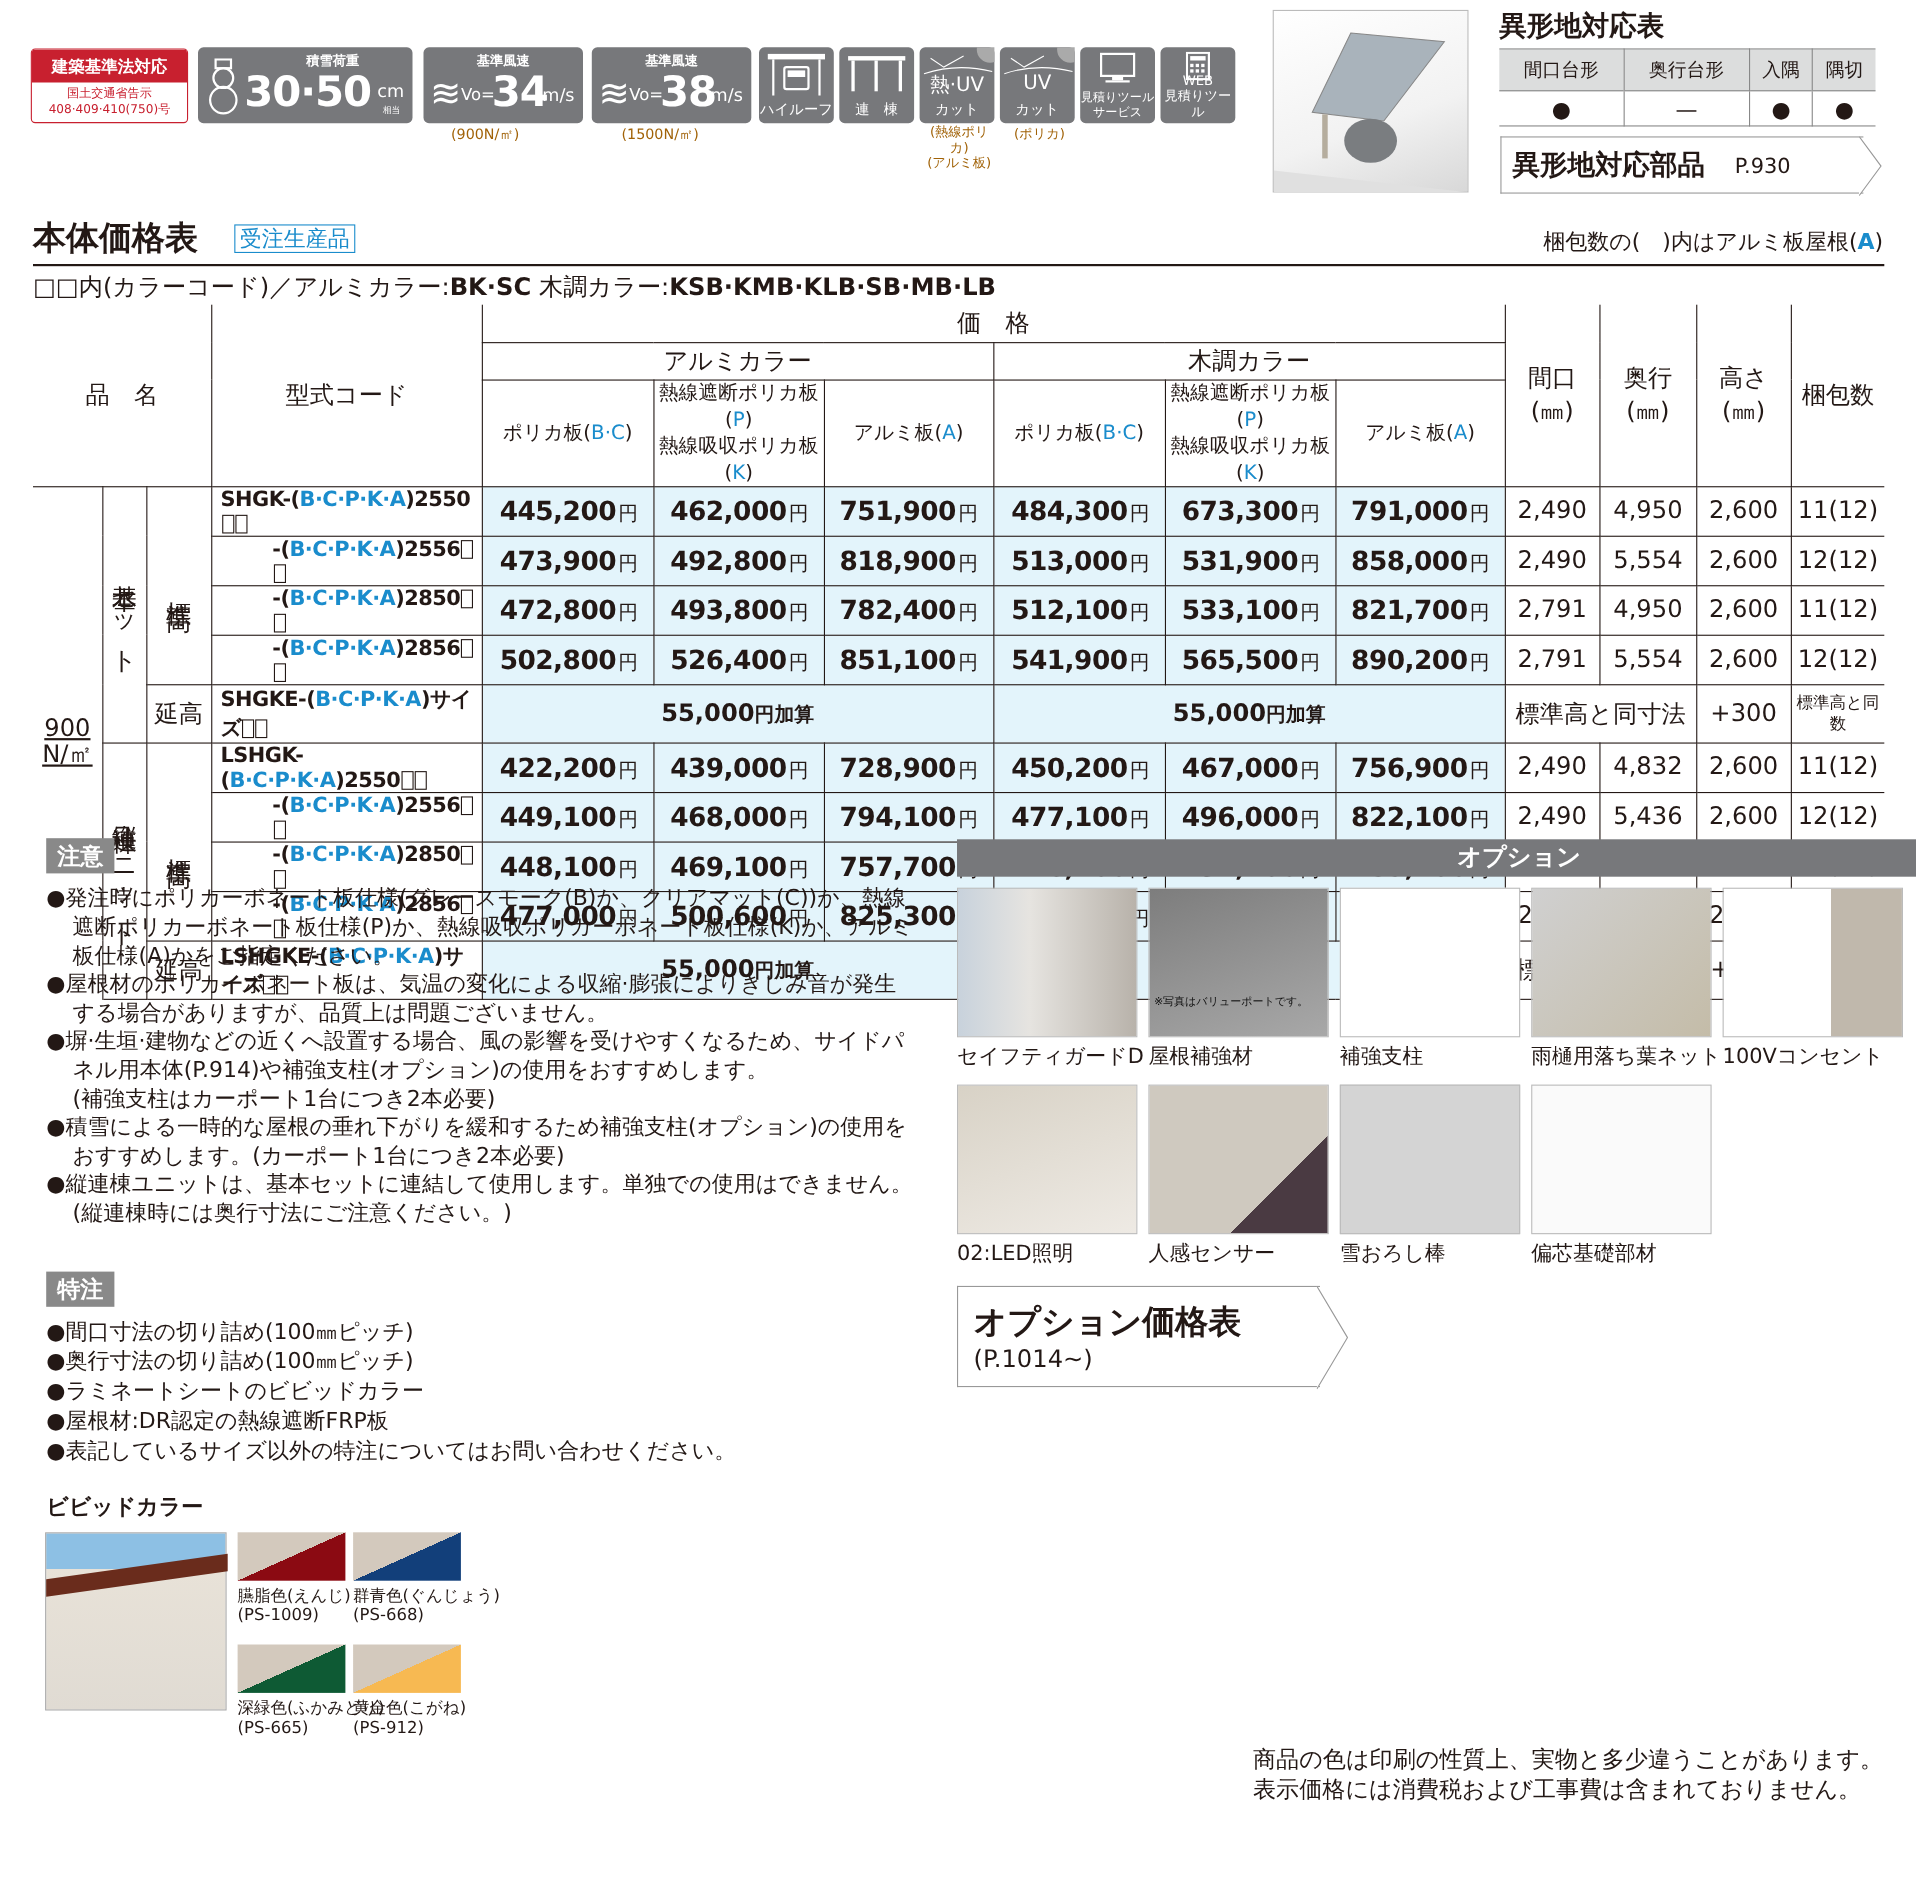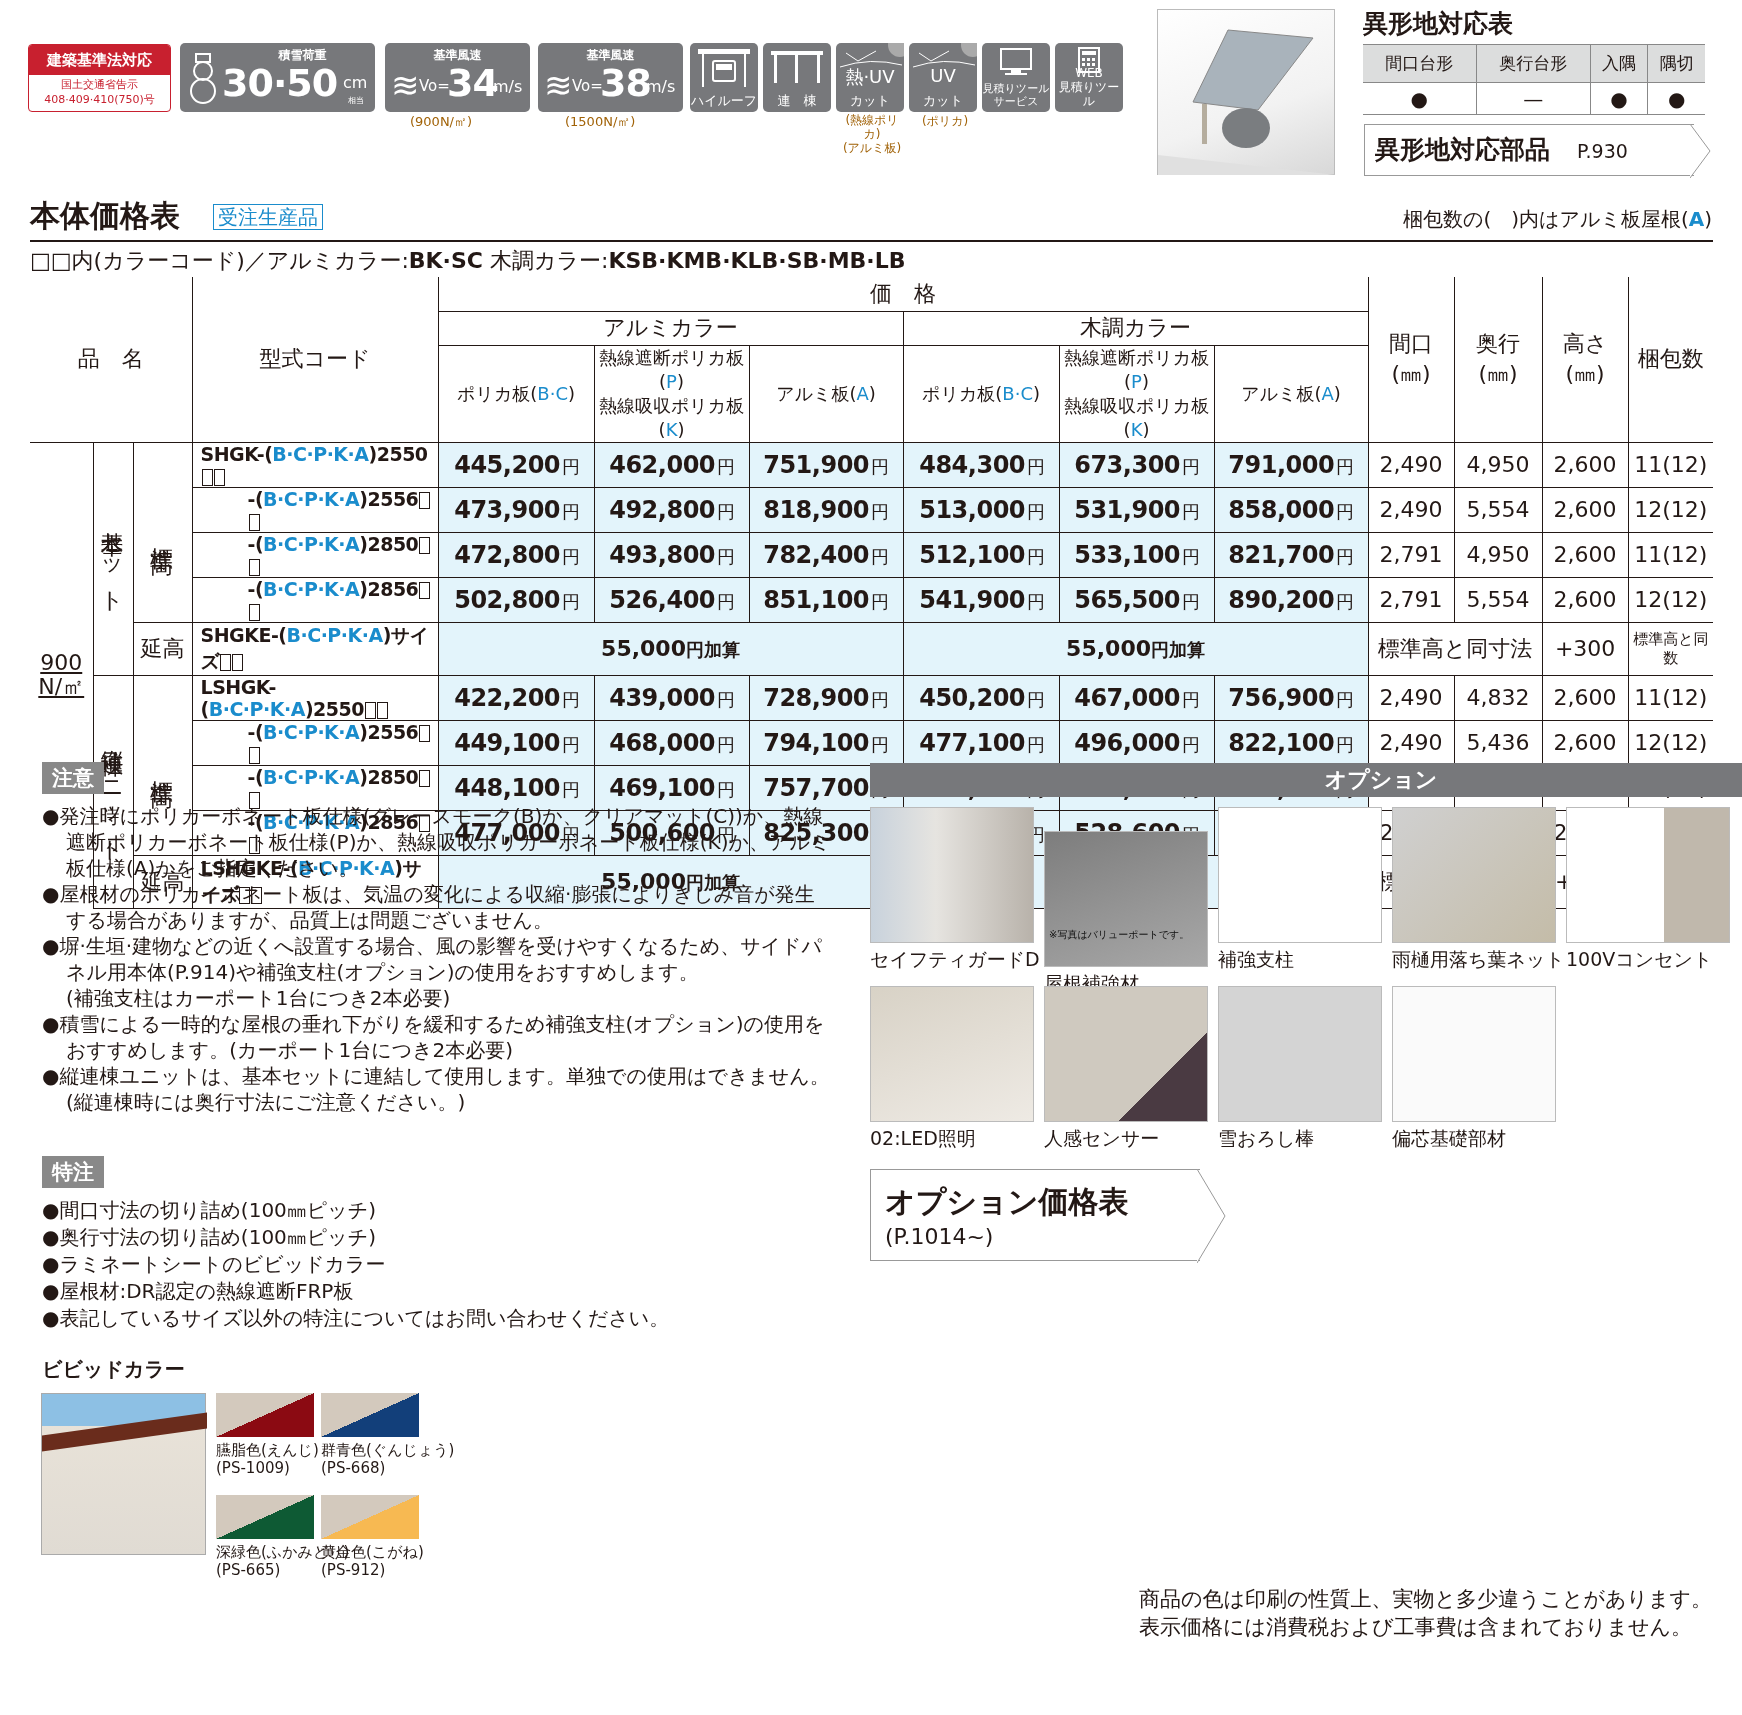--- a/index.html
+++ b/index.html
@@ -462,21 +462,21 @@
     </div>
   </div>
 
 <div class="abs opt-bar">オプション</div>
 <div id="opt-grid">
     <div class="opt-item" style="left: 870px; top: 807px;">
       <div class="ph" style="background: linear-gradient(90deg, rgb(200, 210, 220), rgb(230, 228, 224) 40%, rgb(184, 178, 170));"></div>
       <div class="nm">セイフティガードD</div>
     </div>
     <div class="opt-item" style="left: 1044px; top: 807px;">
-      <div class="ph" style="background: linear-gradient(160deg, rgb(125, 125, 125), rgb(168, 168, 168)); position: relative; margin-top: 24px;">
+      <div class="ph" style="background: linear-gradient(160deg, rgb(125, 125, 125), rgb(168, 168, 168)); position: relative;">
         <div style="position: absolute; bottom: 24px; left: 4px; font-size: 10px; color: rgb(17, 17, 17);">※写真はバリューポートです。</div>
       </div>
       <div class="nm">屋根補強材</div>
     </div>
     <div class="opt-item" style="left: 1218px; top: 807px;">
       <div class="ph" style="background: rgb(255, 255, 255);"></div>
       <div class="nm">補強支柱</div>
     </div>
     <div class="opt-item" style="left: 1392px; top: 807px;">
       <div class="ph" style="background: linear-gradient(135deg, rgb(208, 208, 208), rgb(196, 188, 168));"></div>

